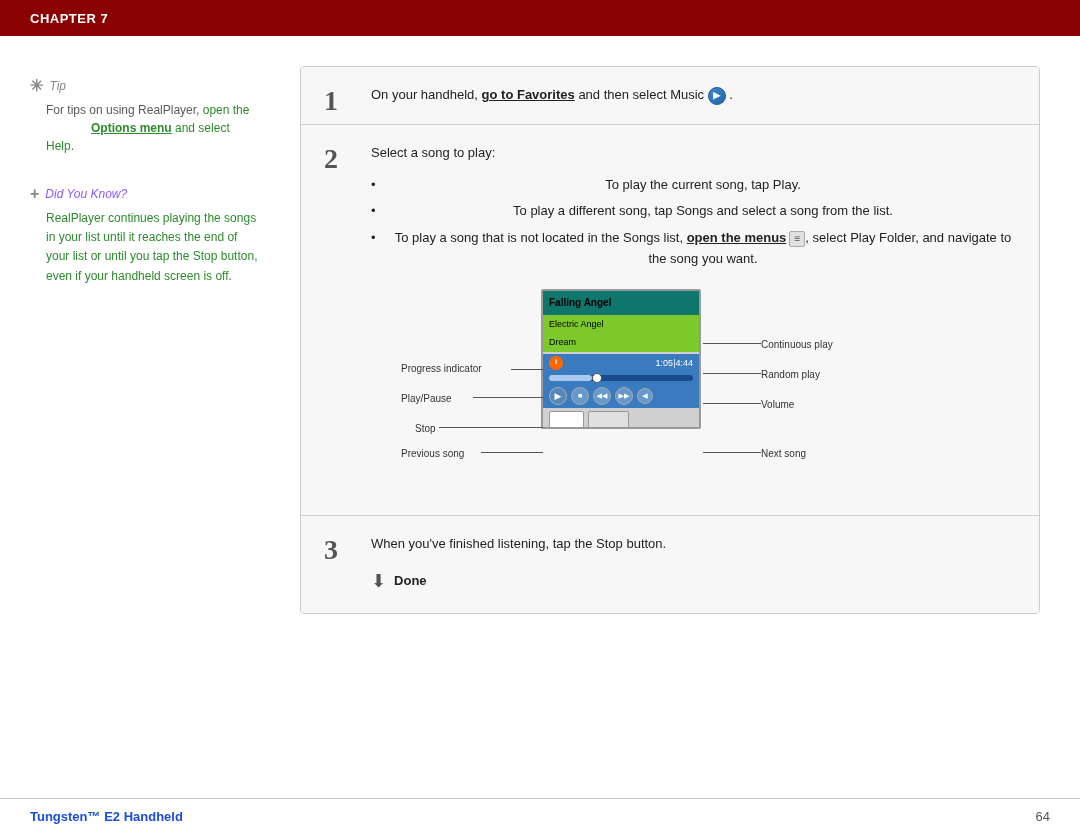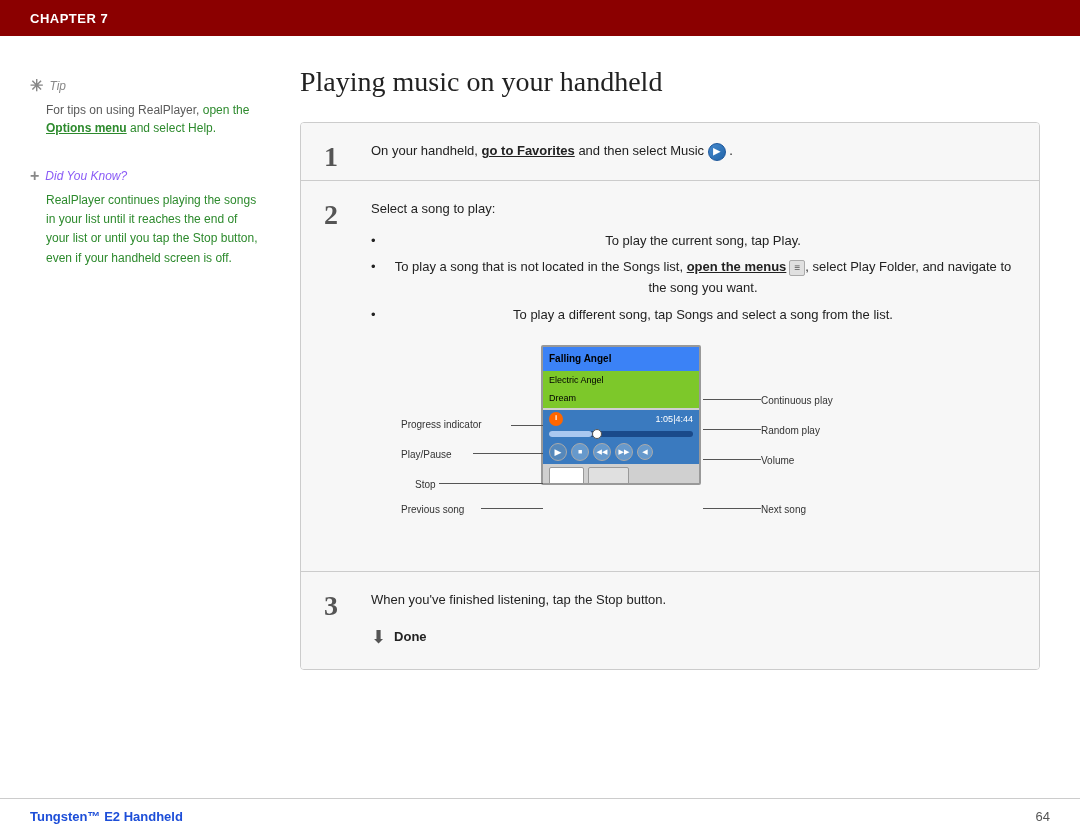--- a/index.html
+++ b/index.html
@@ -103,20 +103,21 @@
     }
     .tip-text .green-link {
       color: #2d8a2d;
       font-size: 12px;
     }
     .tip-text .green-bold {
       color: #2d8a2d;
       font-weight: bold;
       text-decoration: underline;
       font-size: 12px;
+      margin-left: 45px;
     }
 
     .did-you-know-section {
       margin-top: 20px;
     }
     .dyk-header {
       display: flex;
       align-items: center;
       gap: 6px;
       margin-bottom: 6px;
@@ -224,21 +225,21 @@
       top: 0;
       width: 160px;
       height: 140px;
       border: 2px solid #999;
       background: #d0d0d0;
       border-radius: 2px;
       overflow: hidden;
     }
 
     .player-title-bar {
-      background: #3b82f6;
+      background: #0f766e;
       padding: 4px 6px;
       font-size: 10px;
       font-weight: bold;
       color: #000;
     }
 
     .player-info {
       background: #7dc82a;
       padding: 2px 6px;
       font-size: 9px;
@@ -444,41 +445,40 @@
     <div class="did-you-know-section">
       <div class="dyk-header">
         <span class="dyk-plus">+</span>
         <span class="dyk-label">Did You Know?</span>
       </div>
       <div class="dyk-text">RealPlayer continues playing the songs in your list until it reaches the end of your list or until you tap the Stop button, even if your handheld screen is off.</div>
     </div>
   </div>
 
   <div class="main-content">
-    <h1 class="page-title">Playing music on your handheld</h1>
 
     <div class="steps-container">
 
       <div class="step">
         <div class="step-number">1</div>
         <div class="step-content">
           <span>On your handheld, </span><span class="underline-bold">go to Favorites</span><span> and then select Music </span><span class="rp-icon">▶</span><span> .</span>
         </div>
       </div>
 
       <div class="step">
         <div class="step-number">2</div>
         <div class="step-content">
           <div style="margin-bottom:8px;">Select a song to play:</div>
           <ul>
             <li>To play the current song, tap Play.</li>
+            <li>To play a different song, tap Songs and select a song from the list.</li>
             <li>
               <span>To play a song that is not located in the Songs list, </span><span class="underline-bold">open the menus</span><span class="menu-icon"></span><span>, select Play Folder, and navigate to the song you want.</span>
             </li>
-            <li>To play a different song, tap Songs and select a song from the list.</li>
           </ul>
 
           <div class="player-diagram">
 
             <div class="player-screen">
               <div class="player-title-bar">Falling Angel</div>
               <div class="player-info">Electric Angel</div>
               <div class="player-info">Dream</div>
 
               <div class="player-time-bar">

